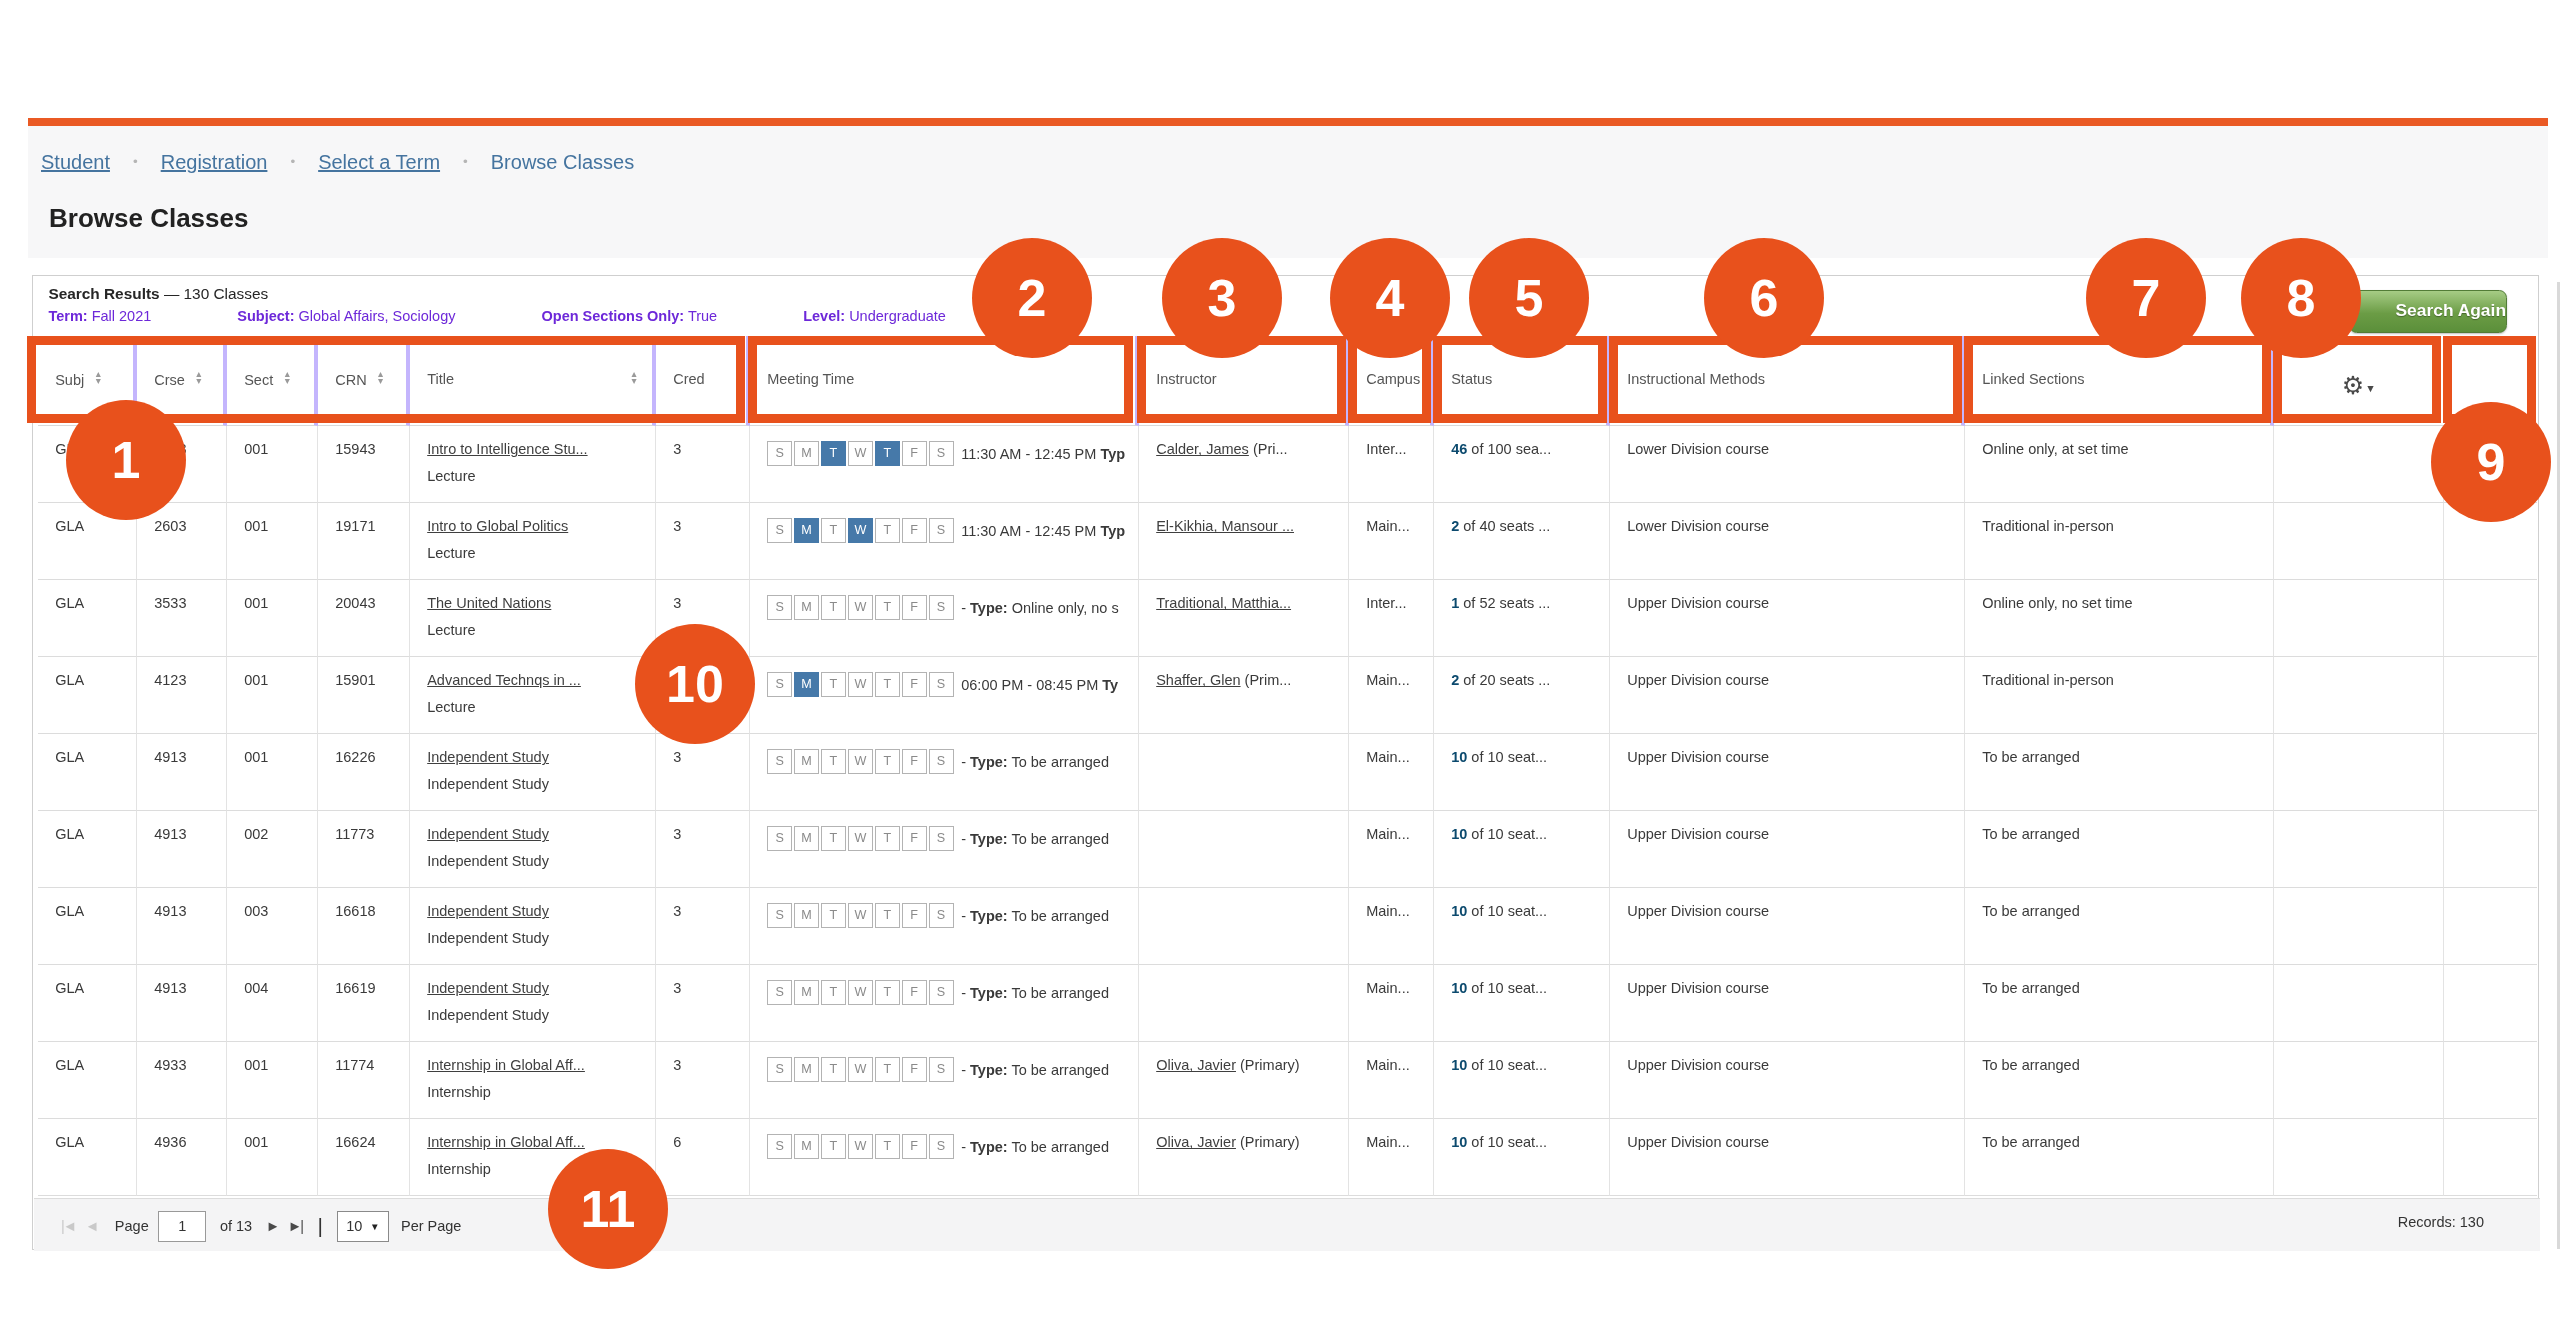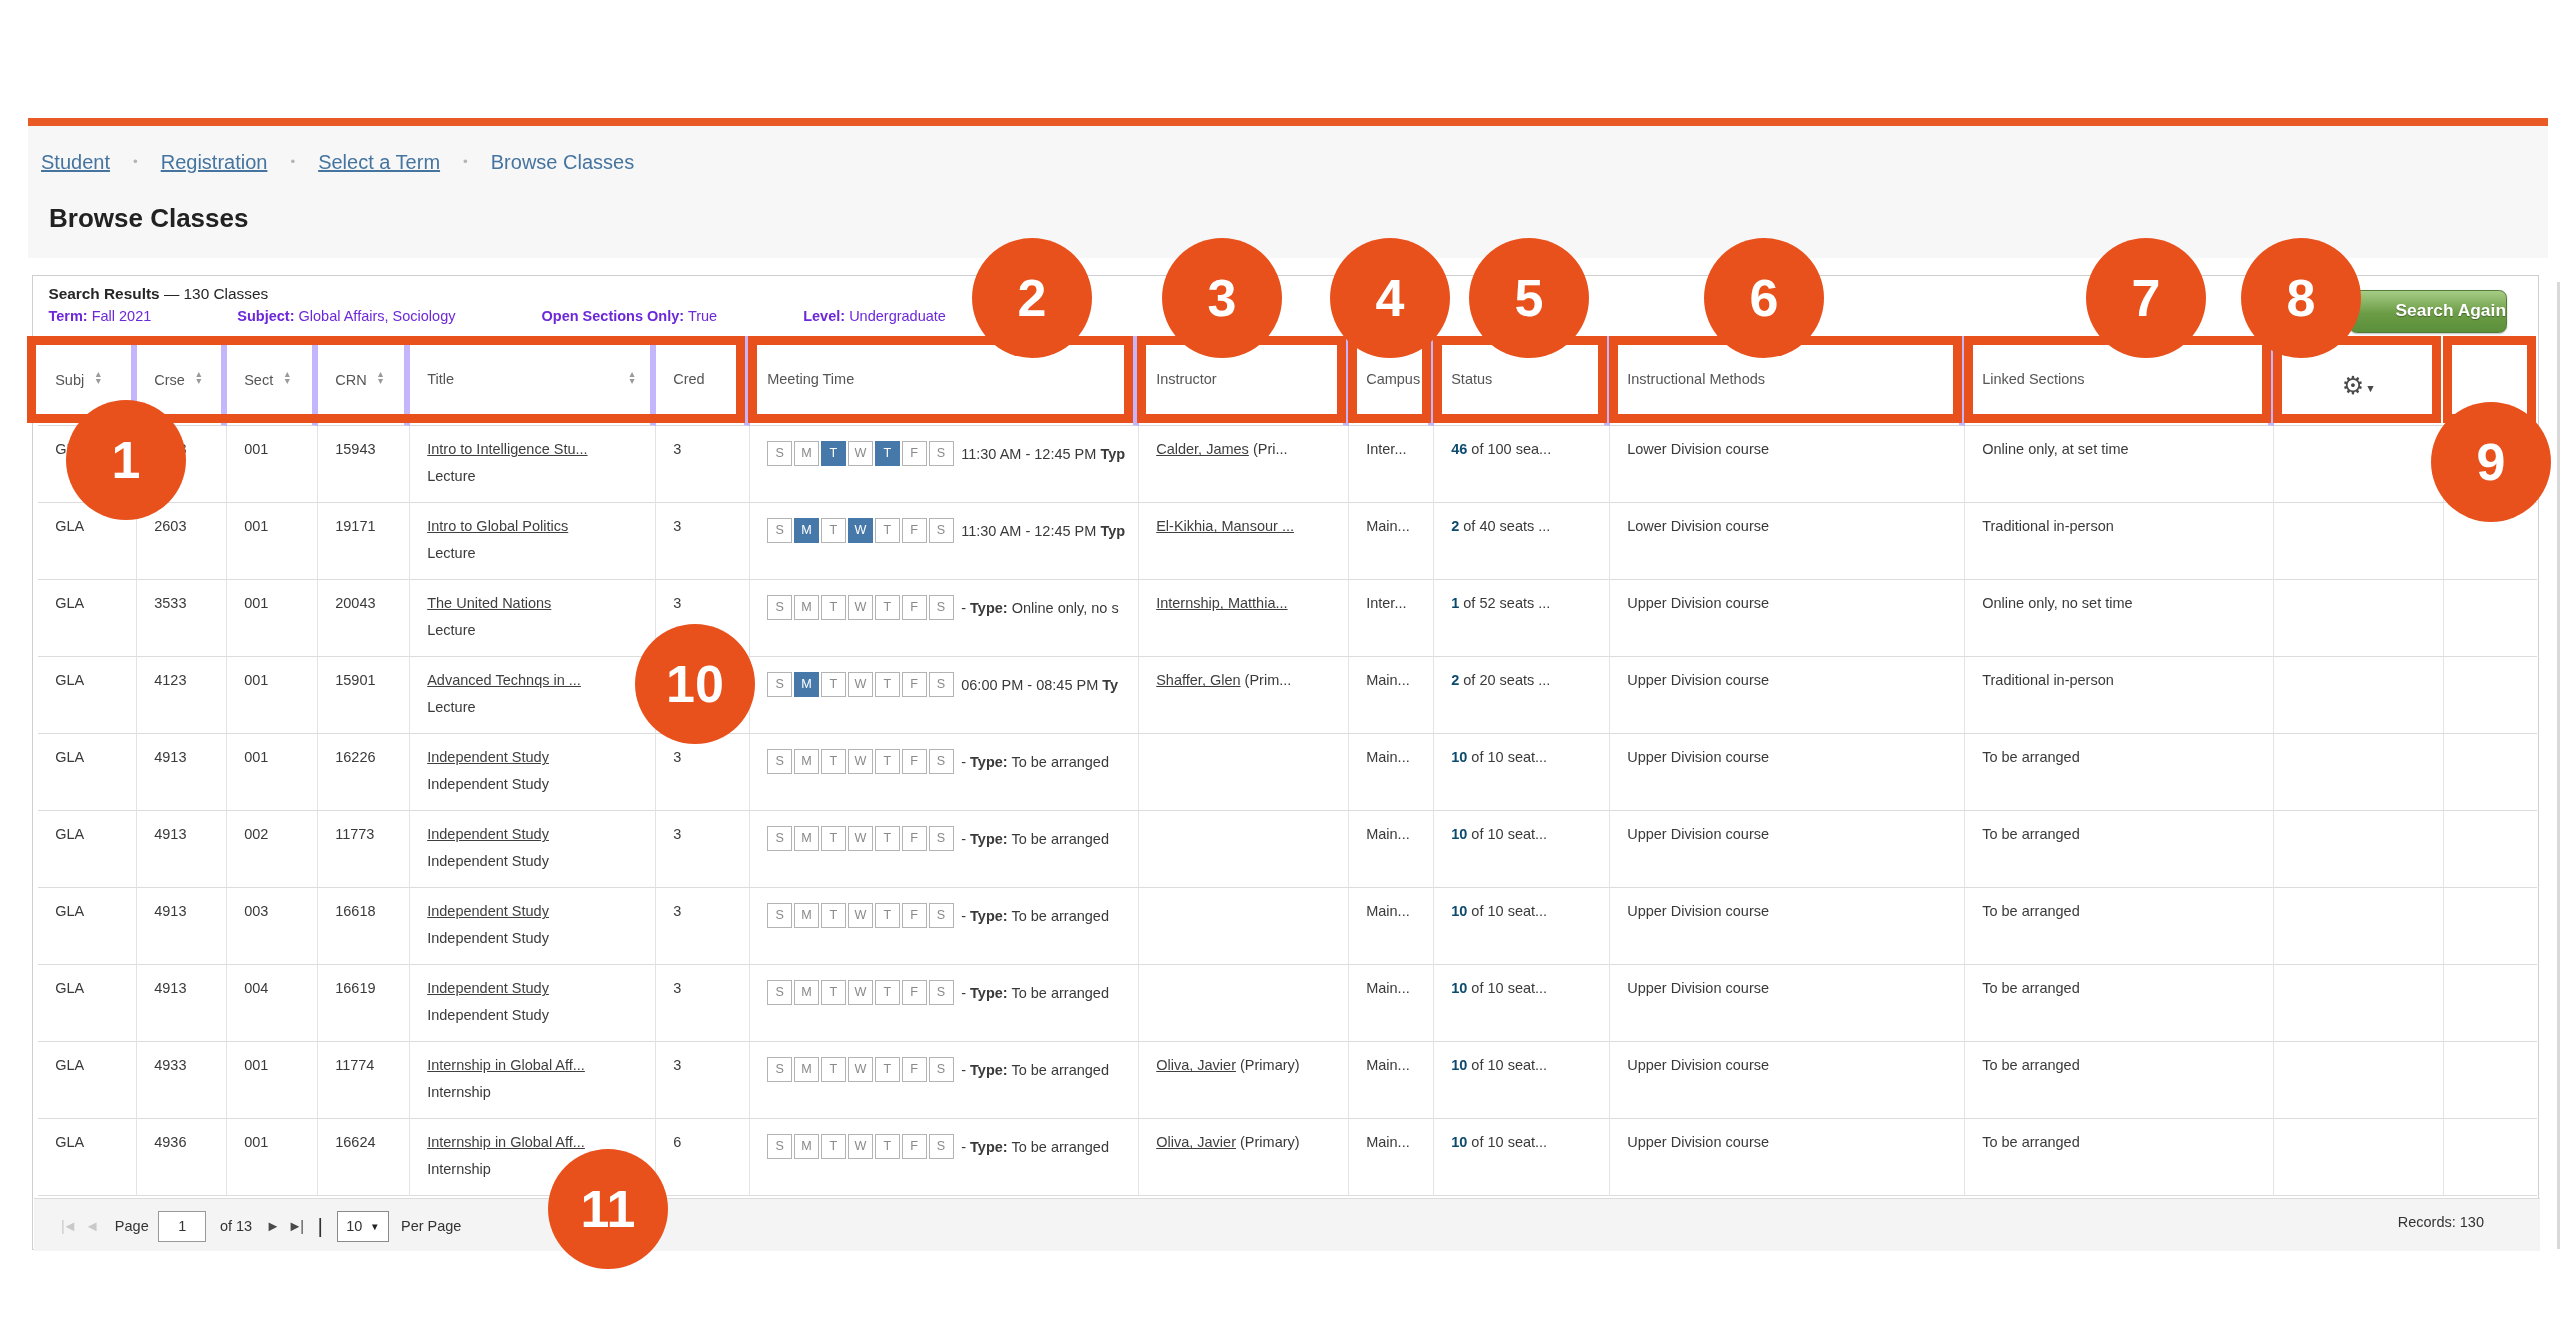--- a/index.html
+++ b/index.html
@@ -30,21 +30,21 @@
   .filters{font-size:14.5px;color:#6d28d9;}
   .filters span{margin-right:41px;}
   .filters b{font-weight:bold;}
   .search-again{position:absolute;right:31px;top:13.5px;width:156px;height:41px;border:1px solid #527c37;border-radius:7.7px;
     background:linear-gradient(#a6cc85,#6b9c45 55%,#5b8f3a);color:#fff;font-weight:bold;font-size:17.4px;text-align:right;line-height:39px;
     text-shadow:0 1px 1px rgba(0,0,0,.35);cursor:pointer;box-shadow:0 1px 1.9px rgba(0,0,0,.25);}
 
   
   .grid{display:grid;grid-template-columns:99px 90px 91px 92px 246px 94px 389px 210px 85px 176px 355px 309px 170px 93px;}
   .thead{position:absolute;left:4.8px;top:60px;width:2499px;height:90px;background:#fff;}
-  .th{box-sizing:border-box;padding:35px 0 0 17.4px;font-size:14.5px;color:#555;border-right:6px solid #c4b5fd;border-bottom:1px solid #d9d9d9;white-space:nowrap;overflow:hidden;position:relative;}
+  .th{box-sizing:border-box;padding:35px 0 0 17.4px;font-size:14.5px;color:#555;border-right:4px solid #c4b5fd;border-bottom:1px solid #d9d9d9;white-space:nowrap;overflow:hidden;position:relative;}
   .th.last{border-right:none;}
   .sort{display:inline-block;margin-left:9.7px;color:#9a9a9a;vertical-align:1px;}
   .sort i{display:block;font-style:normal;font-size:8.7px;line-height:6.8px;text-align:center;}
   .th-title{display:flex;justify-content:space-between;padding-right:13.5px;}
   .th-gear{text-align:center;padding-left:0;font-size:25px;color:#4a4a4a;cursor:pointer;}
   .th-gear .caret{font-size:10.6px;color:#4a4a4a;margin-left:1px;vertical-align:1.9px;}
 
   .rows{position:absolute;left:4.8px;top:150px;width:2499px;}
   .row{height:77px;}
   .cell{box-sizing:border-box;padding:15.4px 0 0 17.4px;font-size:14.5px;color:#3a3a3a;border-right:1px solid #e3e3e3;border-bottom:1px solid #dcdcdc;white-space:nowrap;overflow:hidden;}
@@ -174,21 +174,21 @@
     <div class="cell c-subj">GLA</div>
     <div class="cell c-crse">3533</div>
     <div class="cell c-sect">001</div>
     <div class="cell c-crn">20043</div>
     <div class="cell">
             <a class="t-link">The United Nations</a>
             <span class="t-sub">Lecture</span>
           </div>
     <div class="cell c-cred">3</div>
     <div class="cell"><span class="daybox-wrap"><span class="day">S</span><span class="day">M</span><span class="day">T</span><span class="day">W</span><span class="day">T</span><span class="day">F</span><span class="day">S</span></span><span class="m-text"><span class="m-pre"> - </span><span class="m-bold">Type:</span><span class="m-post"> Online only, no s</span></span></div>
-    <div class="cell"><a class="i-link">Internship, Matthia...</a><span class="i-rest"></span></div>
+    <div class="cell"><a class="i-link">Traditional, Matthia...</a><span class="i-rest"></span></div>
     <div class="cell c-campus">Inter...</div>
     <div class="cell"><span class="st-num">1</span><span class="st-rest"> of 52 seats ...</span></div>
     <div class="cell c-attr">Upper Division course</div>
     <div class="cell c-method">Online only, no set time</div>
     <div class="cell c-linked"></div>
     <div class="cell last"></div>
   </div>
 
   <div class="row grid">
     <div class="cell c-subj">GLA</div>

